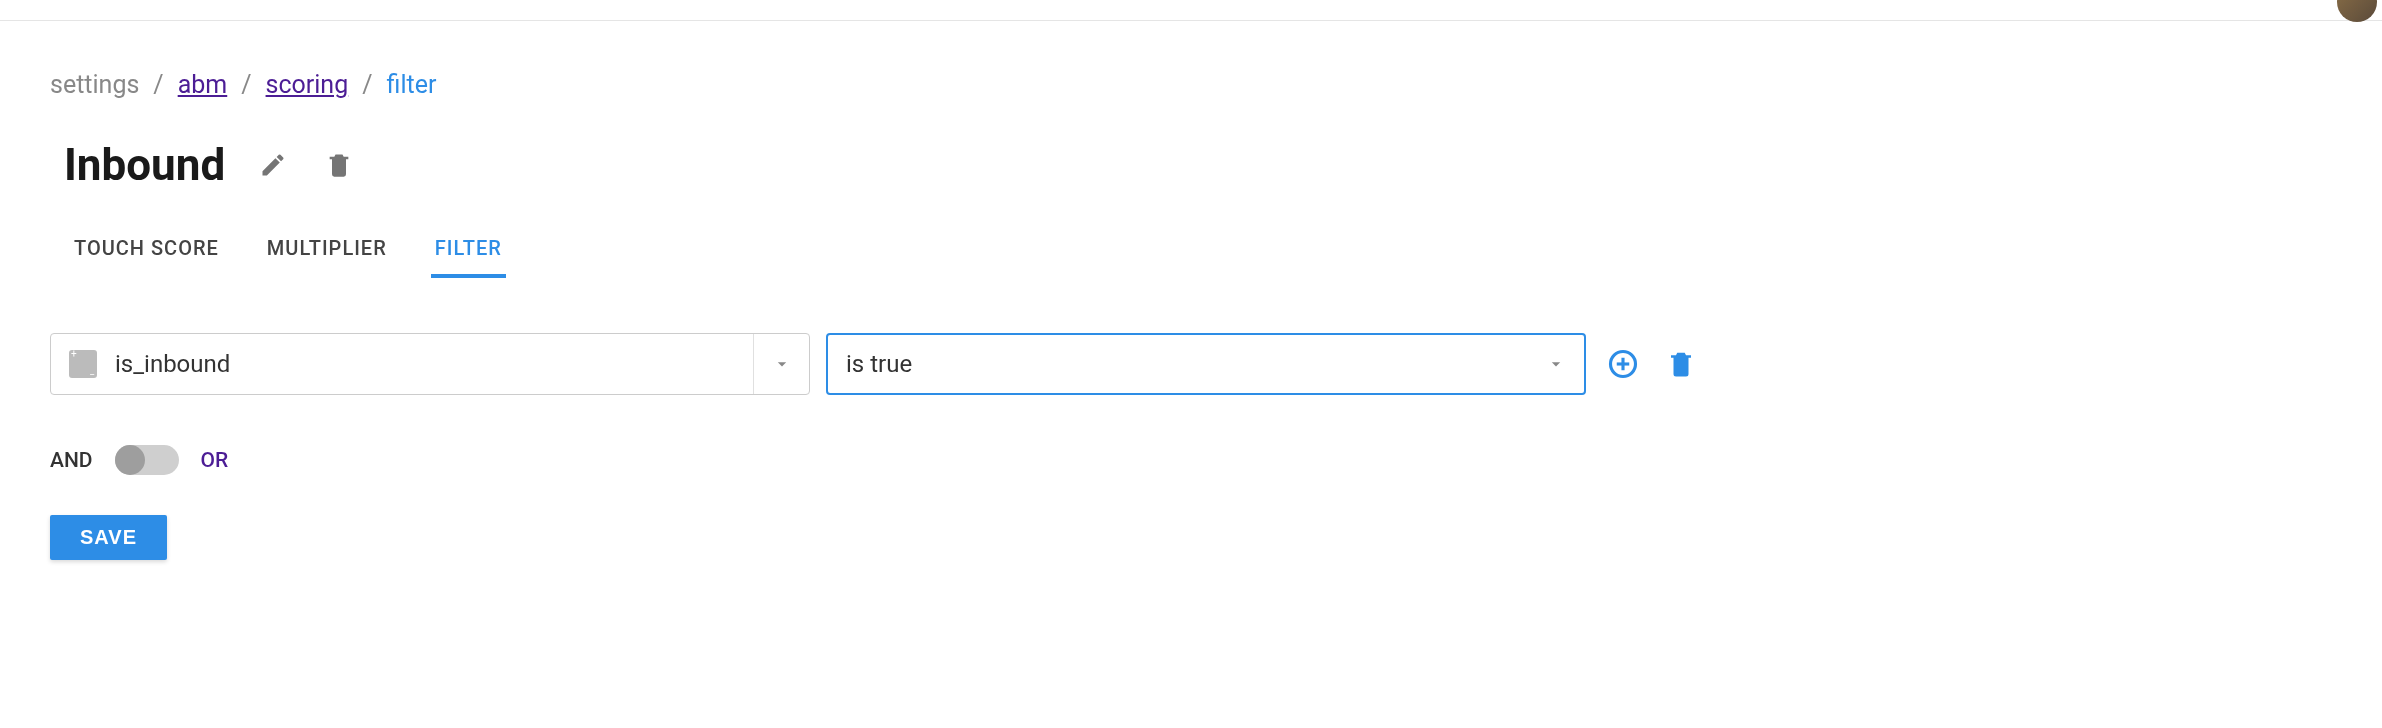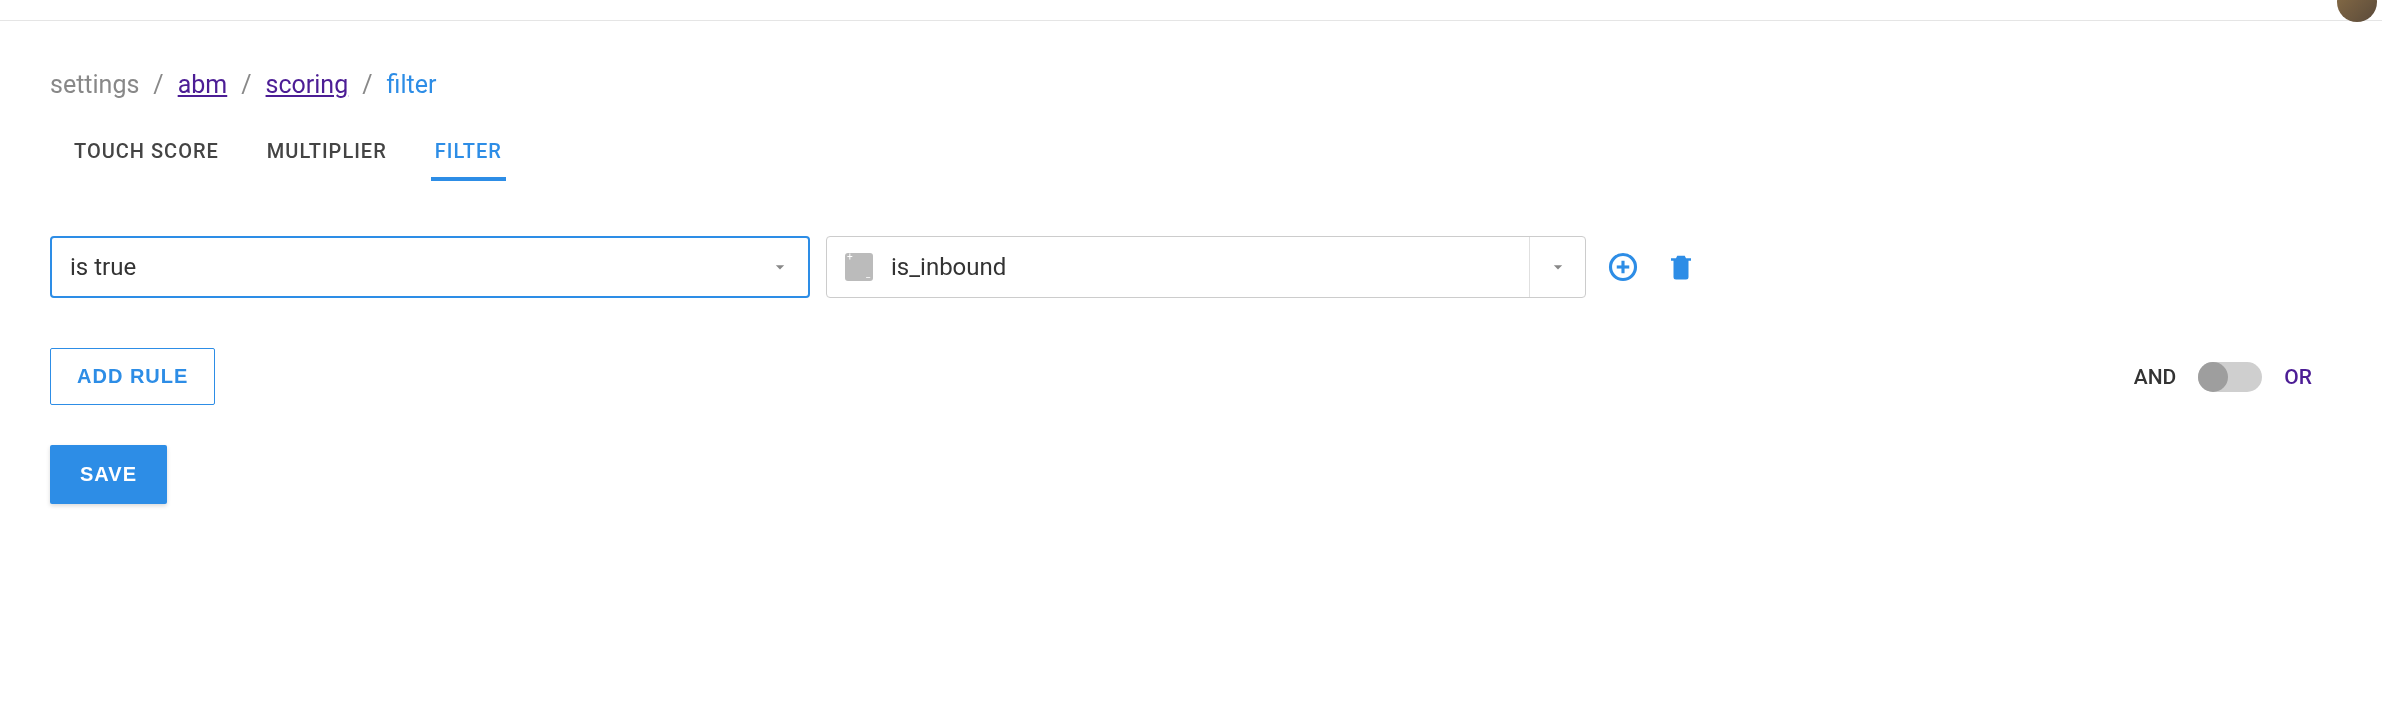--- a/index.html
+++ b/index.html
@@ -242,21 +242,21 @@
       left: 0;
       top: 0;
     }
     .save-btn {
       background: #2d8de6;
       color: #fff;
       border: none;
       font-size: 20px;
       font-weight: 600;
       letter-spacing: 1px;
-      padding: 18px 30px;
+      padding: 11px 30px;
       cursor: pointer;
       box-shadow: 0 2px 4px rgba(0,0,0,0.15);
       border-radius: 2px;
     }
   </style>
 </head>
 <body>
 
 <div class="top-border"></div>
 <div class="avatar-corner"></div>
@@ -266,61 +266,73 @@
   <div class="breadcrumb">
     <span class="crumb">settings</span>
     <span class="sep">/</span>
     <span class="crumb-link">abm</span>
     <span class="sep">/</span>
     <span class="crumb-link">scoring</span>
     <span class="sep">/</span>
     <span class="crumb-current">filter</span>
   </div>
 
+  <div class="title-row">
+    <h1 class="title">Inbound</h1>
+    <button class="icon-btn">
+      <svg viewBox="0 0 24 24">
+          <path d="M3 17.25V21h3.75L17.81 9.94l-3.75-3.75L3 17.25zM20.71 7.04a1 1 0 0 0 0-1.41l-2.34-2.34a1 1 0 0 0-1.41 0l-1.83 1.83 3.75 3.75 1.83-1.83z"></path>
+        </svg>
+    </button>
+    <button class="icon-btn">
+      <svg viewBox="0 0 24 24">
+          <path d="M6 7h12v13a2 2 0 0 1-2 2H8a2 2 0 0 1-2-2V7zm3-4h6l1 2h4v2H4V5h4l1-2z"></path>
+        </svg>
+    </button>
+  </div>
 
   <div class="tabs">
     <div class="tab">TOUCH SCORE</div>
     <div class="tab">MULTIPLIER</div>
     <div class="tab active">FILTER</div>
   </div>
 
   <div class="filter-row">
-    <div class="select-field field2">
-      <span>is true</span>
-      <span class="chevron-wrap no-border">
+    <div class="select-field field1">
+      <span class="field-icon"></span>
+      <span>is_inbound</span>
+      <span class="chevron-wrap">
         <svg viewBox="0 0 24 24">
             <path d="M7 10l5 5 5-5z"></path>
           </svg>
       </span>
     </div>
-    <div class="select-field field1">
-      <span class="field-icon"></span>
-      <span>is_inbound</span>
-      <span class="chevron-wrap">
+    <div class="select-field field2">
+      <span>is true</span>
+      <span class="chevron-wrap no-border">
         <svg viewBox="0 0 24 24">
             <path d="M7 10l5 5 5-5z"></path>
           </svg>
       </span>
     </div>
     <button class="row-action plus-circle">
       <svg viewBox="0 0 24 24">
           <circle cx="12" cy="12" r="10"></circle>
           <line x1="12" y1="7" x2="12" y2="17"></line>
           <line x1="7" y1="12" x2="17" y2="12"></line>
         </svg>
     </button>
     <button class="row-action trash-blue">
       <svg viewBox="0 0 24 24">
           <path d="M6 7h12v13a2 2 0 0 1-2 2H8a2 2 0 0 1-2-2V7zm3-4h6l1 2h4v2H4V5h4l1-2z"></path>
         </svg>
     </button>
   </div>
 
   <div class="bottom-row">
-    <button class="add-rule-btn">ADD RULE</button>
     <div class="logic-toggle">
       <span class="logic-label">AND</span>
       <div class="toggle">
         <div class="toggle-knob"></div>
       </div>
       <span class="logic-label muted">OR</span>
     </div>
   </div>
 
   <button class="save-btn">SAVE</button>

